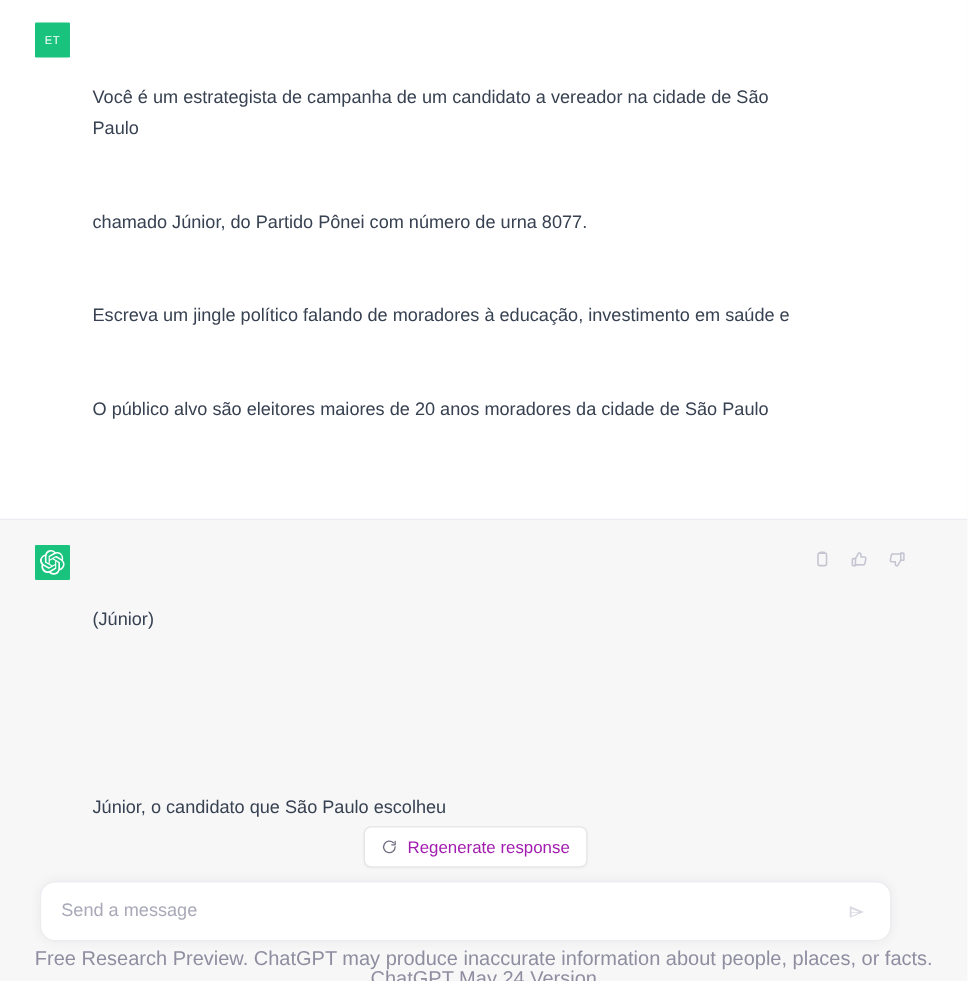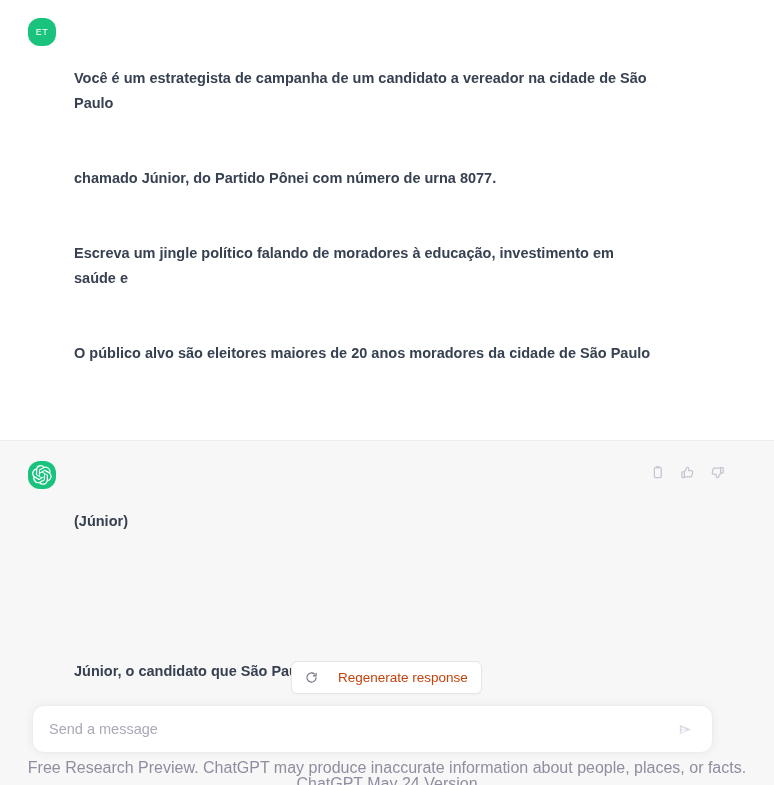--- a/index.html
+++ b/index.html
@@ -43,21 +43,21 @@
     align-items: flex-start;
     padding-left: 28px;
     padding-right: 20px;
   }
 
   
   .avatar {
     width: 28px;
     height: 28px;
     min-width: 28px;
-    border-radius: 12px;
+    border-radius: 1px;
     display: flex;
     align-items: center;
     justify-content: center;
     margin-top: 2px;
   }
   .avatar.user {
     background: #19c37d;
     color: #ffffff;
     font-size: 9px;
     letter-spacing: 0.4px;
@@ -74,21 +74,21 @@
     color: #374151;
     font-size: 14.5px;
     line-height: 25px;
     max-width: 580px;
     white-space: pre-wrap;
   }
   .msg-body.assistant-body {
     color: #374151;
     max-width: 560px;
   }
-  .para { margin: 0; font-weight: bold; }
+  .para { margin: 0; }
   .para + .para { margin-top: 0; }
   .spacer-line { height: 25px; }
 
   
   .actions {
     position: absolute;
     right: 48px;
     top: 4px;
     display: flex;
     gap: 12px;
@@ -106,27 +106,27 @@
   
   .regen-wrap {
     position: absolute;
     left: 291px;
     top: 661px;
     z-index: 5;
   }
   .regen-btn {
     display: inline-flex;
     align-items: center;
-    gap: 20px;
+    gap: 8px;
     background: #ffffff;
     border: 1px solid #e5e5e5;
     border-radius: 6px;
     padding: 8px 13px;
     font-size: 13.5px;
-    color: #c2410c;
+    color: #a21caf;
     font-family: "Liberation Sans", sans-serif;
     box-shadow: 0 1px 2px rgba(0,0,0,0.035);
     cursor: pointer;
     white-space: nowrap;
   }
   .regen-btn svg { display:block; color:#6e6e80; }
 
   
   .composer-area {
     position: absolute;

